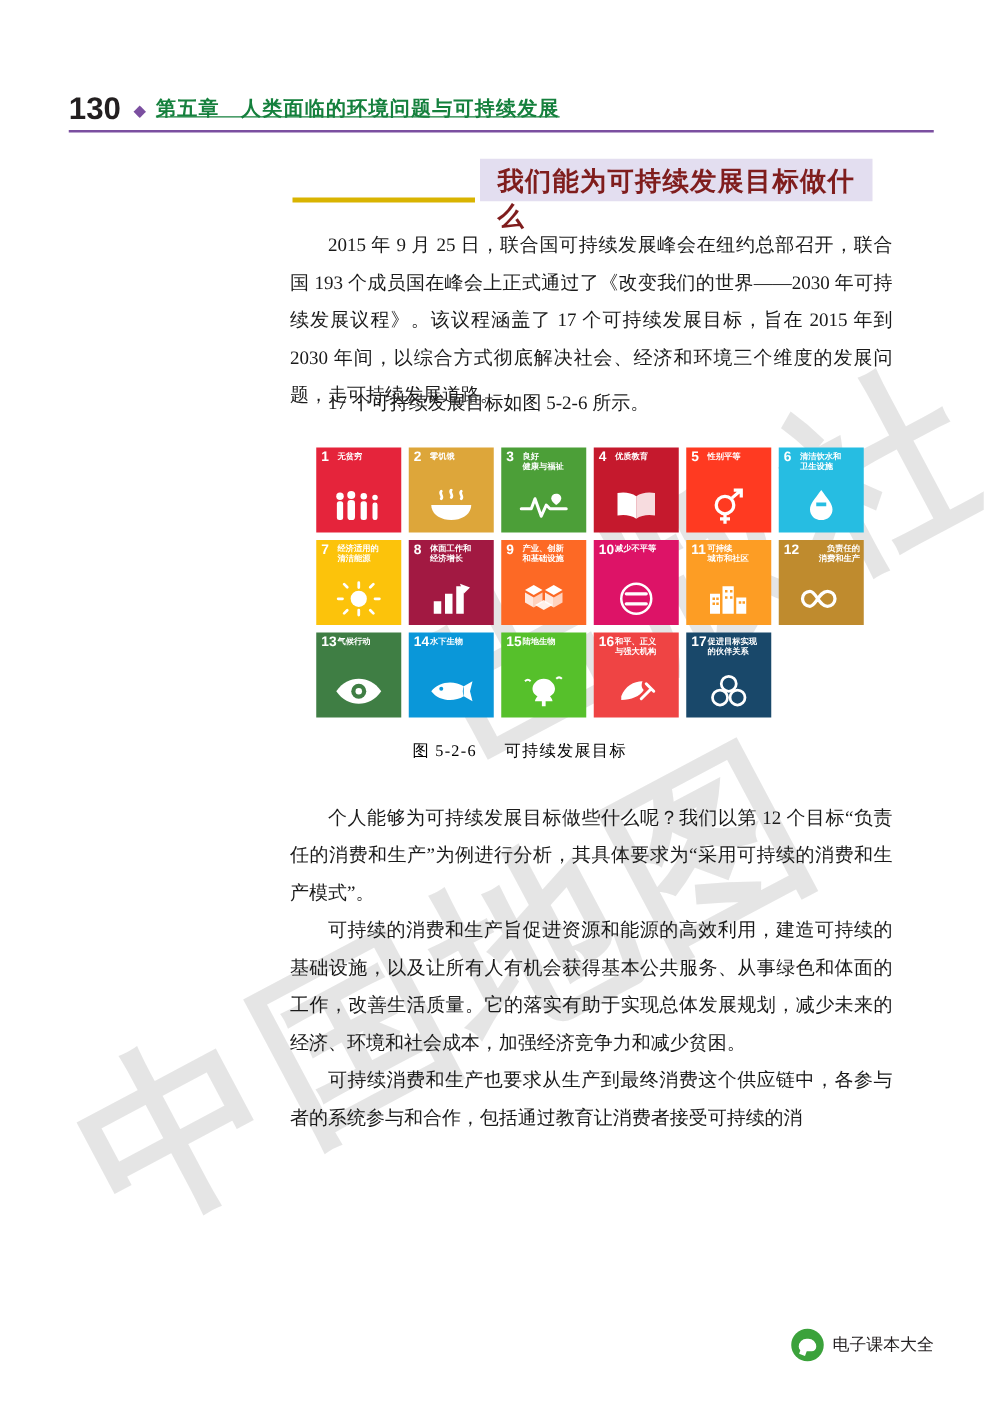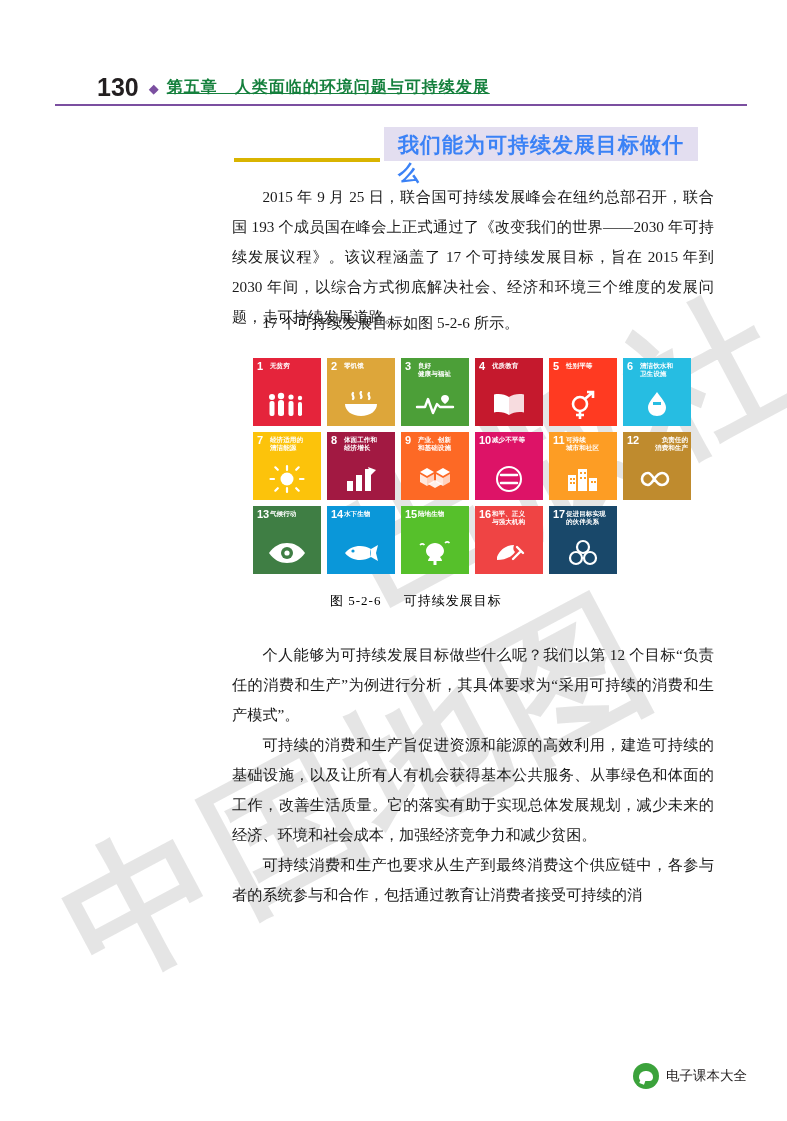--- a/index.html
+++ b/index.html
@@ -37,21 +37,20 @@
 
   
   .page-header {
     position: absolute;
     left: 55px;
     top: 75px;
     width: 690px;
     display: flex;
     align-items: flex-end;
     z-index: 2;
-    margin-left: 42px;
   }
   .page-number {
     font-family: "Liberation Sans", sans-serif;
     font-size: 25px;
     font-weight: bold;
     color: #231f20;
     line-height: 1;
     margin-right: 10px;
   }
   .header-diamond {
@@ -118,21 +117,21 @@
     height: 4px;
     background: #d9b400;
   }
   .banner-title {
     position: absolute;
     left: 166px;
     top: 7px;
     font-family: "Liberation Serif", serif;
     font-weight: bold;
     font-size: 21px;
-    color: #3b82f6;
+    color: #7f1d1d;
     letter-spacing: 1px;
   }
 
   
   .body-col {
     position: absolute;
     left: 232px;
     width: 482px;
     z-index: 2;
     font-size: 15.2px;

